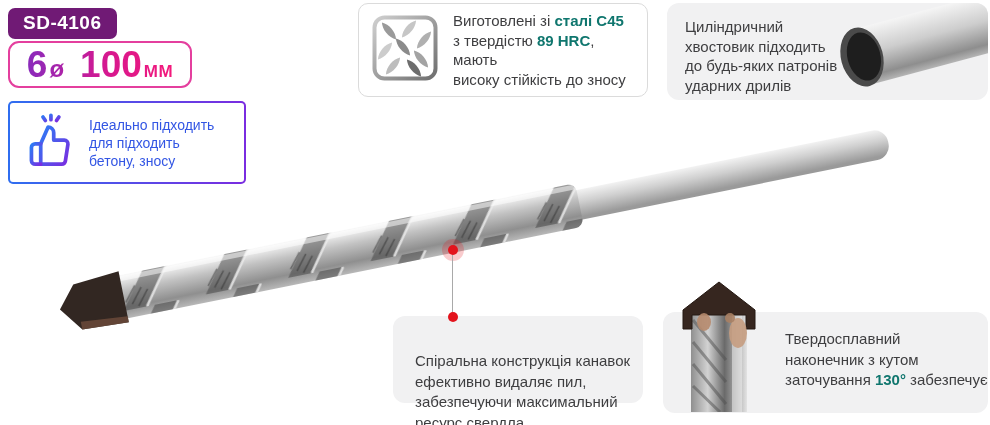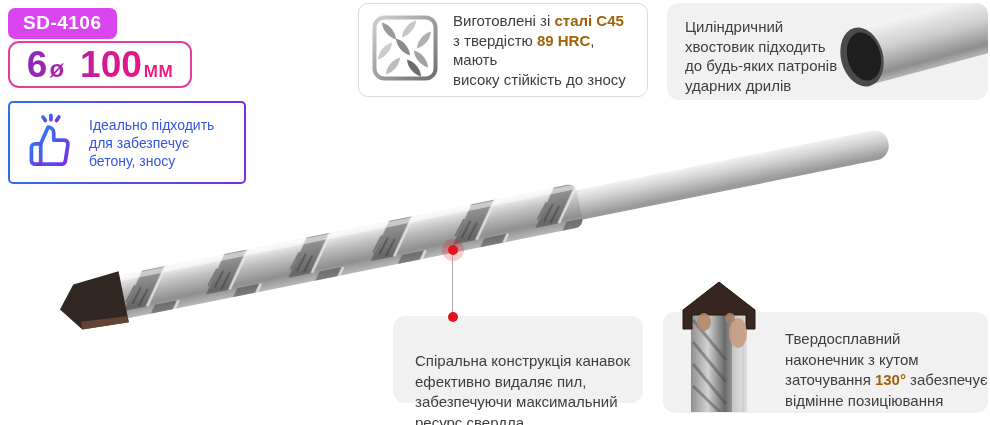--- a/index.html
+++ b/index.html
@@ -6,21 +6,21 @@
   html,body { width:990px; height:425px; }
   body {
     position:relative; background:#ffffff; overflow:hidden;
     font-family:"Liberation Sans","DejaVu Sans",sans-serif;
     color:#3e3e40;
   }
   .abs { position:absolute; }
 
   
   .badge-model {
-    left:8px; top:8px; background:#d946ef; color:#fff;
+    left:8px; top:8px; background:#701a75; color:#fff;
     font-size:19px; font-weight:700; letter-spacing:.5px;
     padding:4px 15px 5px 15px; border-radius:7px;
   }
 
   
   .badge-size {
     left:8px; top:41px; width:184px; height:47px;
     background:#fff; border:2px solid #e43f9e; border-radius:11px;
     display:flex; align-items:center; justify-content:center;
   }
@@ -48,21 +48,21 @@
   }
   .benefit-text { margin-left:13px; color:#3356e4; font-size:14px; line-height:18px; font-weight:500; }
 
   
   .steel-box {
     left:358px; top:3px; width:290px; height:94px;
     background:#fff; border:1px solid #dbdbdb; border-radius:10px;
     display:flex; align-items:center; padding:0 10px 0 13px;
   }
   .steel-text { margin-left:15px; font-size:15px; line-height:19.5px; font-weight:500; color:#3e3e40; }
-  .red { color:#a16207; font-weight:600; }
+  .red { color:#0f766e; font-weight:600; }
 
   
   .panel { background:#f1f1f2; border-radius:12px; }
   .shank-panel { left:667px; top:3px; width:321px; height:97px; overflow:hidden; }
   .shank-panel .panel-text { padding:14px 0 0 18px; }
   .panel-text { font-size:15px; line-height:19.5px; font-weight:500; color:#3e3e40; }
   .shank-photo { position:absolute; right:0; top:0; }
 
   .flute-panel { left:393px; top:316px; width:250px; height:87px; padding:13px 0 0 22px; }
   .flute-panel .panel-text { line-height:20.5px;margin-top:22px; }
@@ -106,21 +106,21 @@
       </defs>
       <g fill="none" stroke="url(#thumbGrad)" stroke-width="2" stroke-linecap="round" stroke-linejoin="round">
         <path d="M14 9V5a3 3 0 0 0-3-3l-4 9v11h11.28a2 2 0 0 0 2-1.7l1.38-9a2 2 0 0 0-2-2.3z"></path>
         <path d="M7 22H4a2 2 0 0 1-2-2v-7a2 2 0 0 1 2-2h3"></path>
         <path d="M9.5 -1.5 L8.2 -3.4 M12.5 -2 L12.5 -4.3 M15.5 -1.5 L16.8 -3.4"></path>
       </g>
     </svg>
   </span>
   <div class="benefit-text">
     <div>Ідеально підходить</div>
-    <div>для забезпечує</div>
+    <div>для підходить</div>
     <div>бетону, зносу</div>
   </div>
 </div>
 
 <div class="abs steel-box">
   <span>
     <svg viewBox="0 0 66 66" width="66" height="66" aria-hidden="true">
       <defs>
         <linearGradient id="steelFrame" x1="0" y1="0" x2="1" y2="1">
           <stop offset="0" stop-color="#cfcfcf"></stop>
@@ -221,21 +221,20 @@
   </div>
 </div>
 
 <div class="abs panel tip-panel">
   <div class="panel-text">
     <div>Твердосплавний</div>
     <div>наконечник з кутом</div>
     <div>
       <span>заточування </span><span class="red">130°</span><span> забезпечує</span>
     </div>
-    <div>відмінне позиціювання</div>
   </div>
 </div>
 
 <span class="abs tip-photo">
   <svg viewBox="0 0 78 132" width="78" height="132" aria-hidden="true">
     <defs>
       <linearGradient id="tipBodyGrad" x1="0" y1="0" x2="1" y2="0">
         <stop offset="0" stop-color="#8f8f8f"></stop>
           <stop offset="0.3" stop-color="#d2d2d2"></stop>
         <stop offset="0.6" stop-color="#6a6a6a"></stop>

